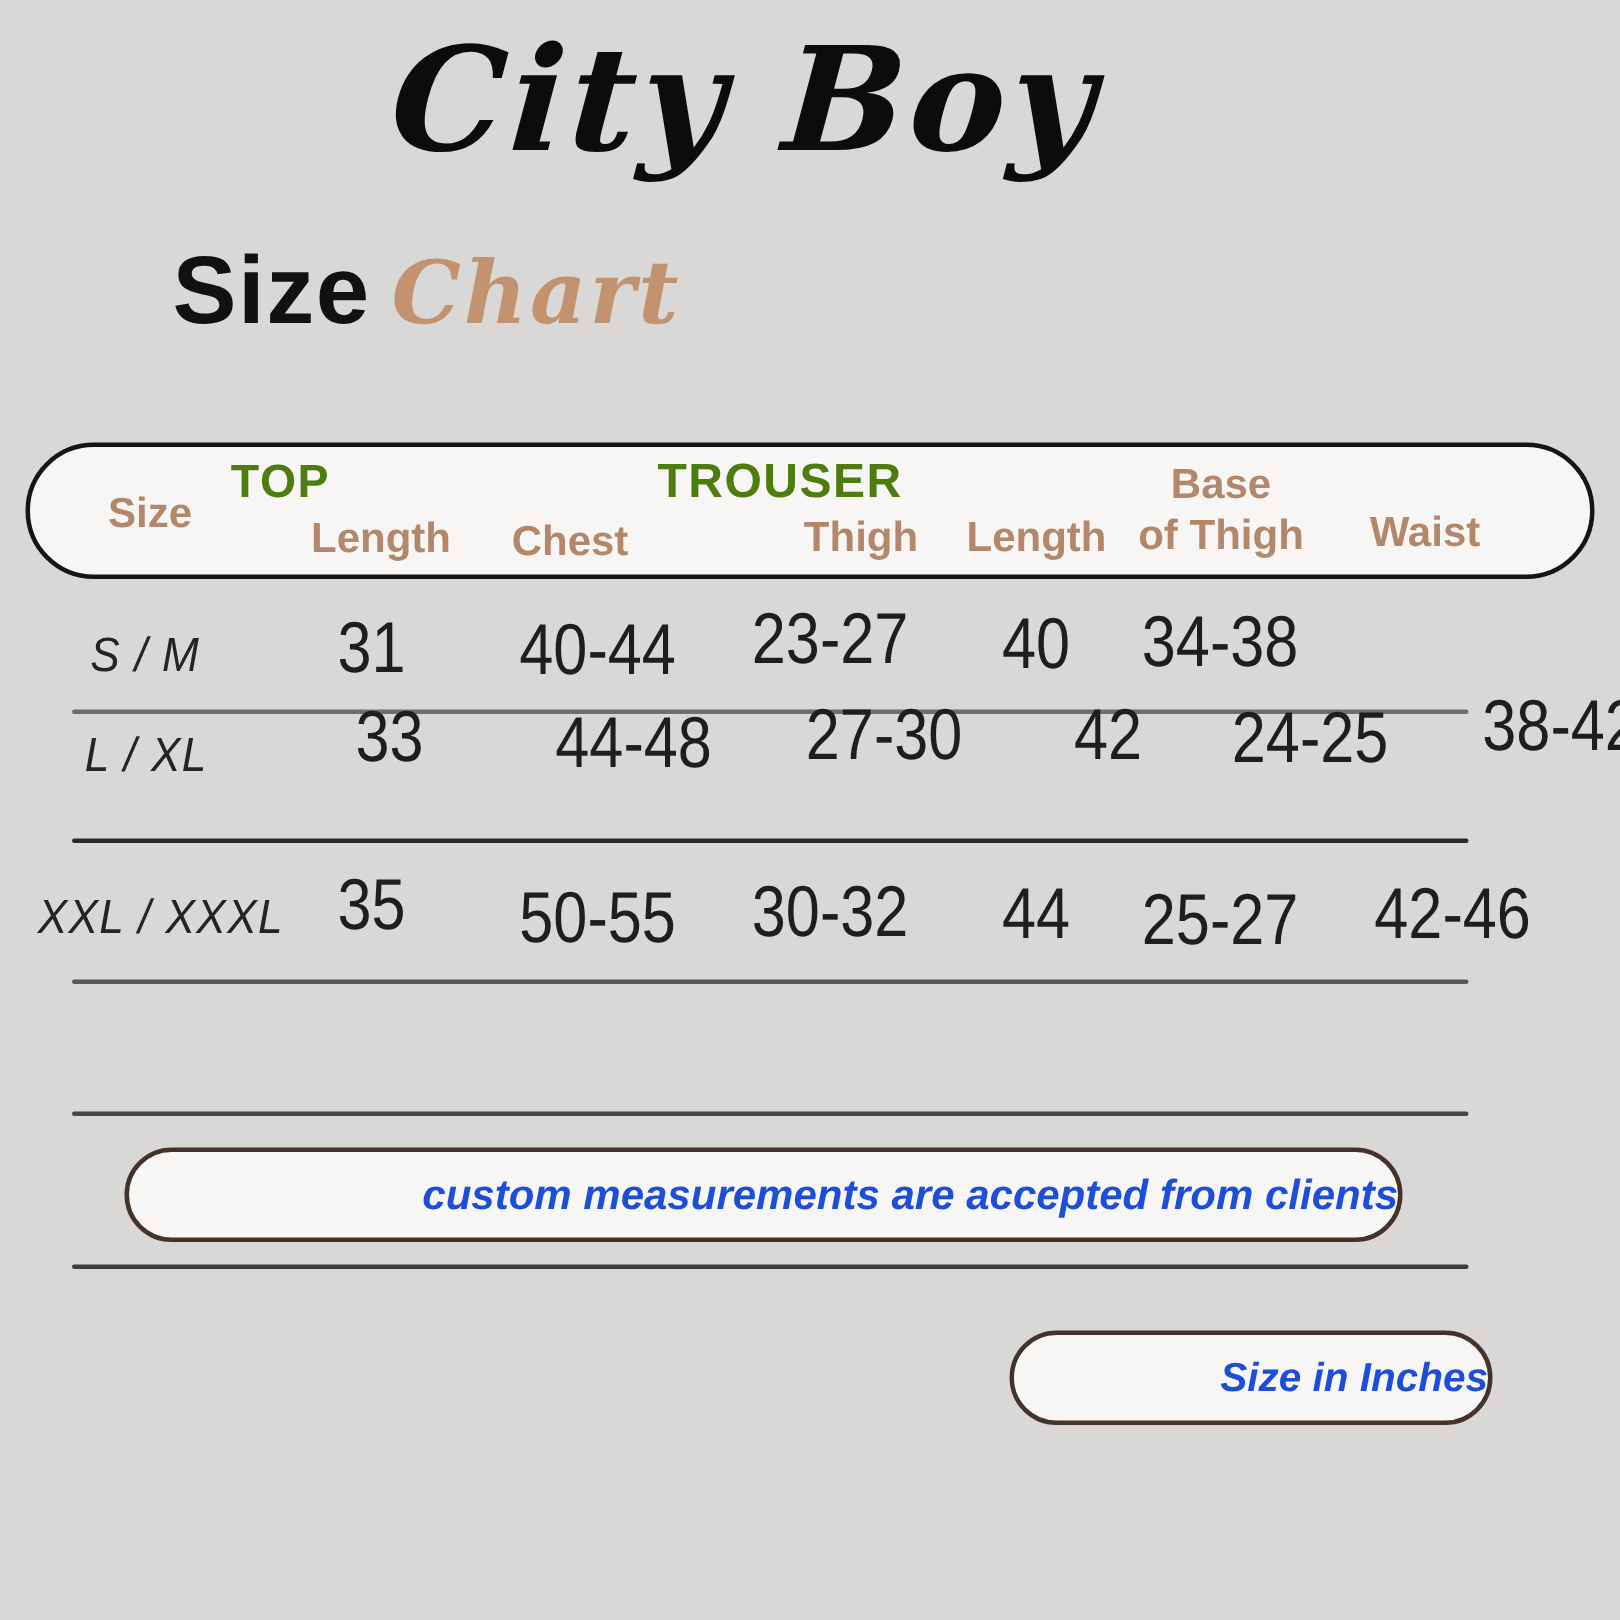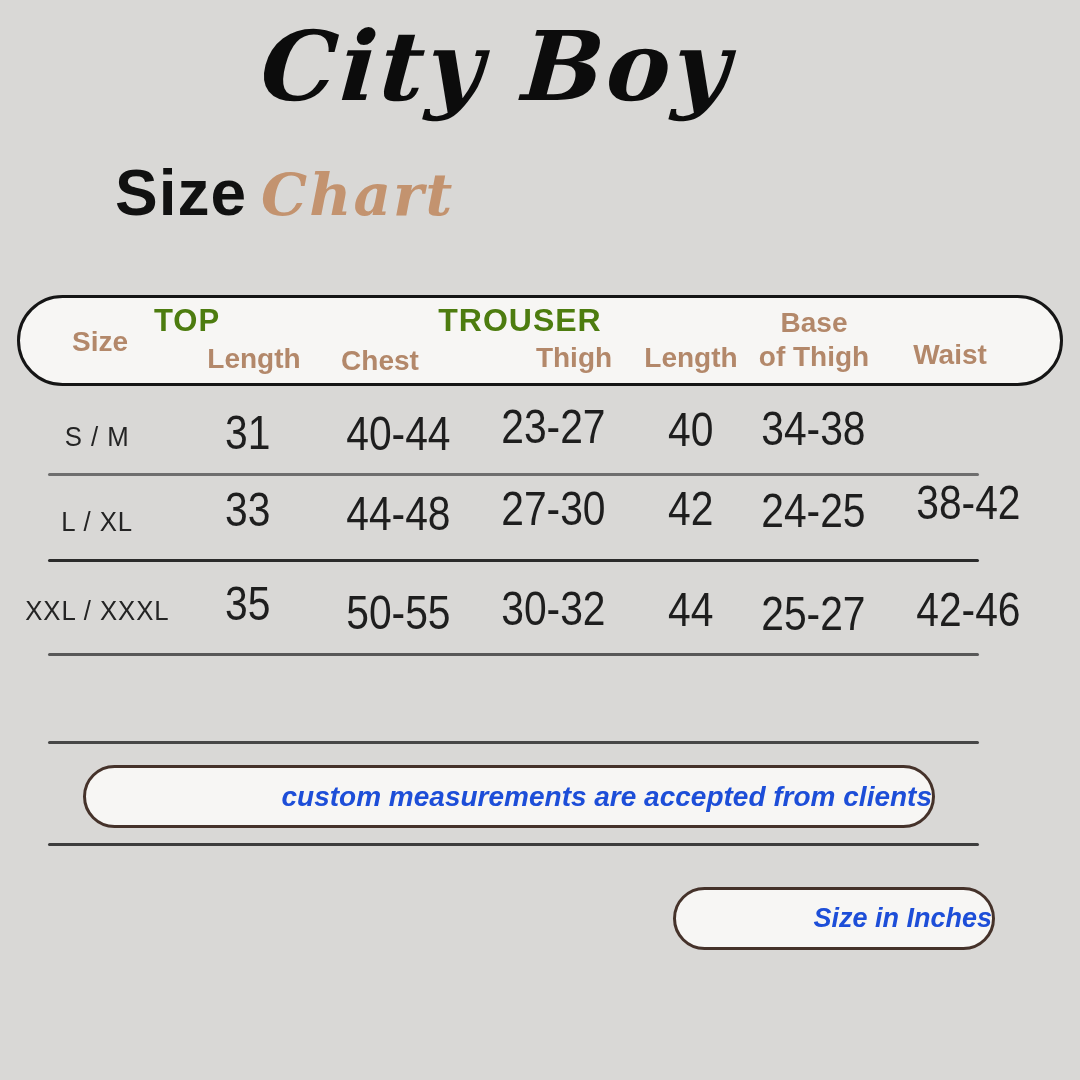--- a/index.html
+++ b/index.html
@@ -55,25 +55,25 @@
   .h-base{left:814px;top:306px;font-size:27px;text-align:center;line-height:34px;}
   .h-waist{left:950px;top:339px;}
 
   
   .row{
     position:absolute;left:18px;width:1044px;display:grid;
     grid-template-columns:15.18% 13.65% 15.18% 14.6% 11.59% 11.97% 17.83%;
     align-items:center;
   }
   .r1{top:385px;height:89px;}
-  .r2{top:474px;height:67px;}
+  .r2{top:456px;height:67px;gap:12px;}
   .r3{top:561px;height:94px;}
   .cell{position:relative;text-align:center;color:#1e1e1e;}
   .cell .cond{display:inline-block;transform:scaleX(0.85);white-space:nowrap;}
-  .size-cell{font-size:28px;color:#242424;}
+  .size-cell{font-size:32px;color:#242424;font-style:italic;}
   .size-cell .cond{transform:scaleX(0.92);letter-spacing:1px;}
   .num-cell{font-size:48px;font-weight:400;}
   
   .r1 .c1{top:7px;} .r1 .c2{top:3px;} .r1 .c3{top:4px;} .r1 .c4{top:-3px;} .r1 .c6{top:-3px;} .r1 .c7{top:-1px;}
   .r2 .c1{top:14px;} .r2 .c2{top:2px;} .r2 .c3{top:6px;} .r2 .c4{top:1px;} .r2 .c5{top:1px;} .r2 .c6{top:3px;} .r2 .c7{top:-5px;}
   .r3 .c1{top:3px;} .r3 .c2{top:-5px;} .r3 .c3{top:4px;} .r3 .c5{top:1px;} .r3 .c6{top:5px;} .r3 .c7{top:1px;}
 
   
   .sep{position:absolute;left:48px;width:931px;height:3px;border-radius:2px;}
   .sep1{top:473px;background:#6e6e6e;}

